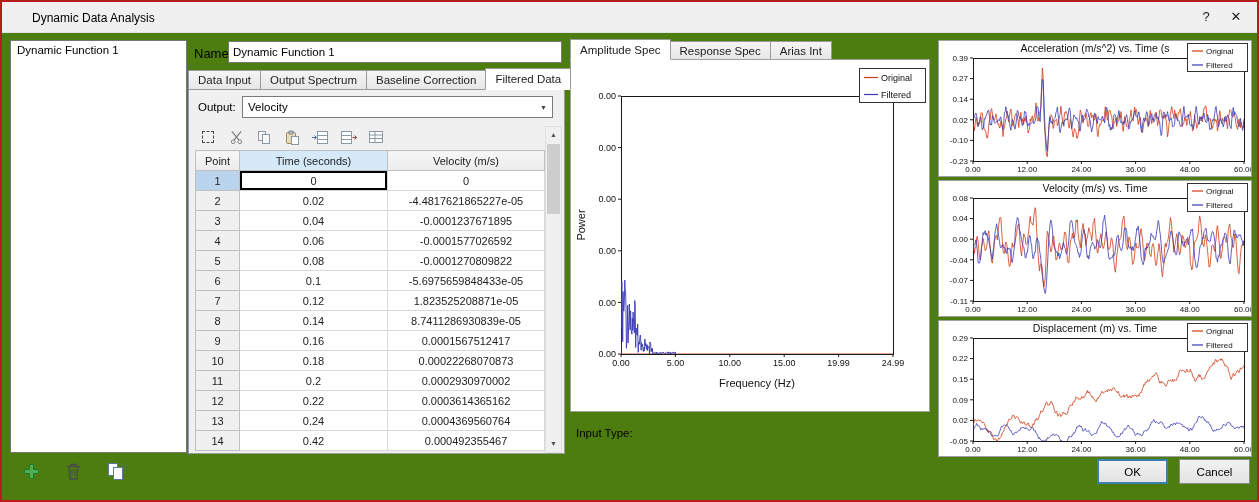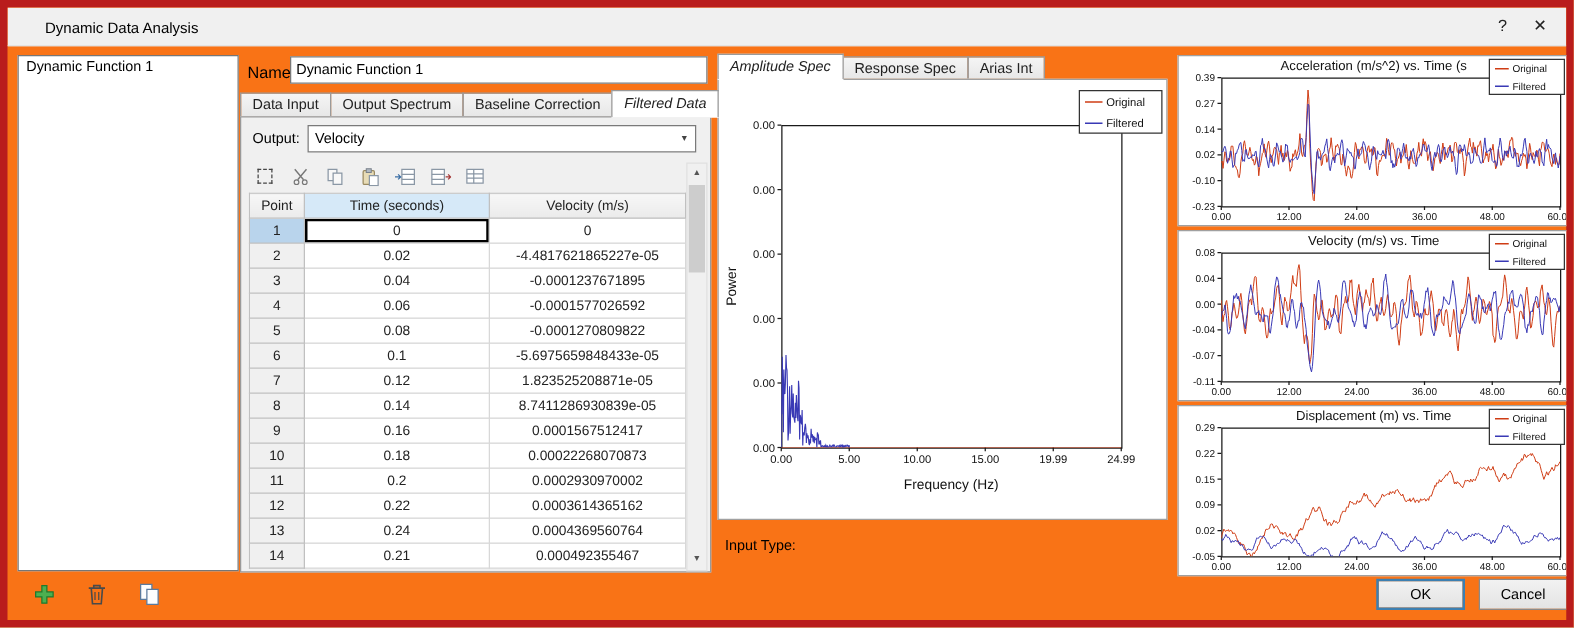--- a/index.html
+++ b/index.html
@@ -1,35 +1,35 @@
 <!DOCTYPE html>
 <html><head>
 <meta charset="utf-8">
 <style>
   *{margin:0;padding:0;box-sizing:border-box;font-family:"Liberation Sans",sans-serif;}
   html,body{background:#c9c9c9;}
-  .window{position:relative;width:1259px;height:502px;background:#f97316;border:6px solid #b91c1c;overflow:hidden;}
+  .window{position:relative;width:1259px;height:502px;background:#4d7c0f;border:2px solid #b91c1c;overflow:hidden;}
   .titlebar{position:absolute;left:0;top:0;right:0;height:31px;background:#f0f0f0;border-bottom:1px solid #e3e3e3;}
   .title{position:absolute;left:30px;top:9px;font-size:12px;color:#000;}
   .tb-btn{position:absolute;top:0;width:30px;height:30px;line-height:30px;text-align:center;font-size:13px;color:#222;cursor:default;}
   .tb-help{right:36px;}
   .tb-close{right:6px;}
 
   .listbox{position:absolute;left:8px;top:38px;width:177px;height:413px;background:#fff;border:1px solid #767676;font-size:11.5px;}
   .list-item{padding:3px 6px;color:#000;}
 
   .list-toolbar{position:absolute;left:16px;top:456px;display:flex;gap:16px;}
   .icon-btn{width:26px;height:26px;background:transparent;border:none;display:flex;align-items:center;justify-content:center;}
 
   .name-label{position:absolute;left:192px;top:44px;font-size:13px;}
   .name-input{position:absolute;left:226px;top:39px;width:334px;height:22px;border:1px solid #7a7a7a;background:#fff;font-size:11.5px;padding:0 4px;}
 
   .tabs{position:absolute;display:flex;align-items:flex-end;}
   .tab{height:20px;line-height:19px;padding:0 9px;font-size:11.5px;color:#222;background:linear-gradient(#f5f5f5,#e7e7e7);border:1px solid #9a9a9a;margin-right:-1px;white-space:nowrap;}
-  .tab.active{height:22px;line-height:21px;background:#fff;border-bottom:1px solid #fff;position:relative;z-index:3;font-style:italic;}
+  .tab.active{height:22px;line-height:21px;background:#fff;border-bottom:1px solid #fff;position:relative;z-index:3;}
   .form-tabs{left:186px;top:66px;height:22px;align-items:flex-end;}
   .spec-tabs{left:568px;top:37px;height:21px;}
   .spec-tabs .tab{height:19px;line-height:18px;}
   .spec-tabs .tab.active{height:21px;line-height:20px;}
 
   .tab-panel{position:absolute;left:186px;top:87px;width:377px;height:365px;border:1px solid #9a9a9a;background:#f0f0f0;z-index:1;}
 
   .output-label{position:absolute;left:196px;top:99px;font-size:11.5px;z-index:2;}
   .select{position:absolute;background:#fff;border:1px solid #7a7a7a;font-size:11.5px;line-height:20px;padding:0 18px 0 5px;z-index:2;white-space:nowrap;overflow:hidden;}
   .sel-arrow{position:absolute;right:5px;top:1px;font-size:7px;line-height:20px;color:#444;}
@@ -239,21 +239,21 @@
             <td>0.22</td>
             <td>0.0003614365162</td>
           </tr>
           <tr>
             <td class="rownum">13</td>
             <td>0.24</td>
             <td>0.0004369560764</td>
           </tr>
           <tr>
             <td class="rownum">14</td>
-            <td>0.21</td>
+            <td>0.42</td>
             <td>0.000492355467</td>
           </tr>
         </tbody>
     </table>
   </div>
 
   <div class="vscroll">
     <div class="vs-btn">▲</div>
     <div class="vs-thumb"></div>
     <div class="vs-btn vs-down">▼</div>

